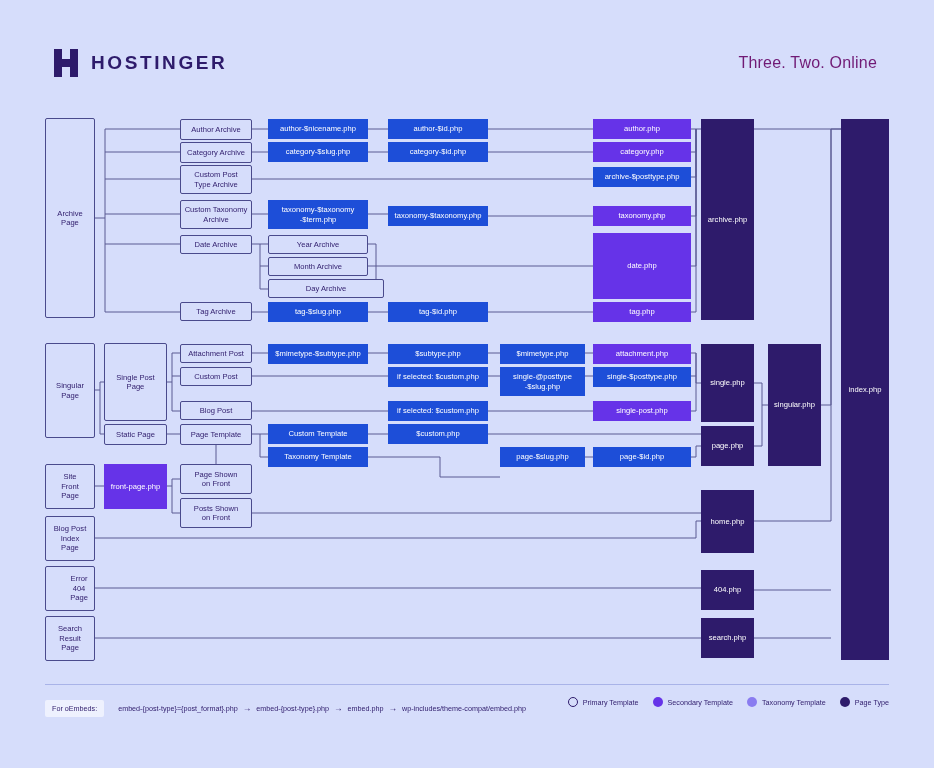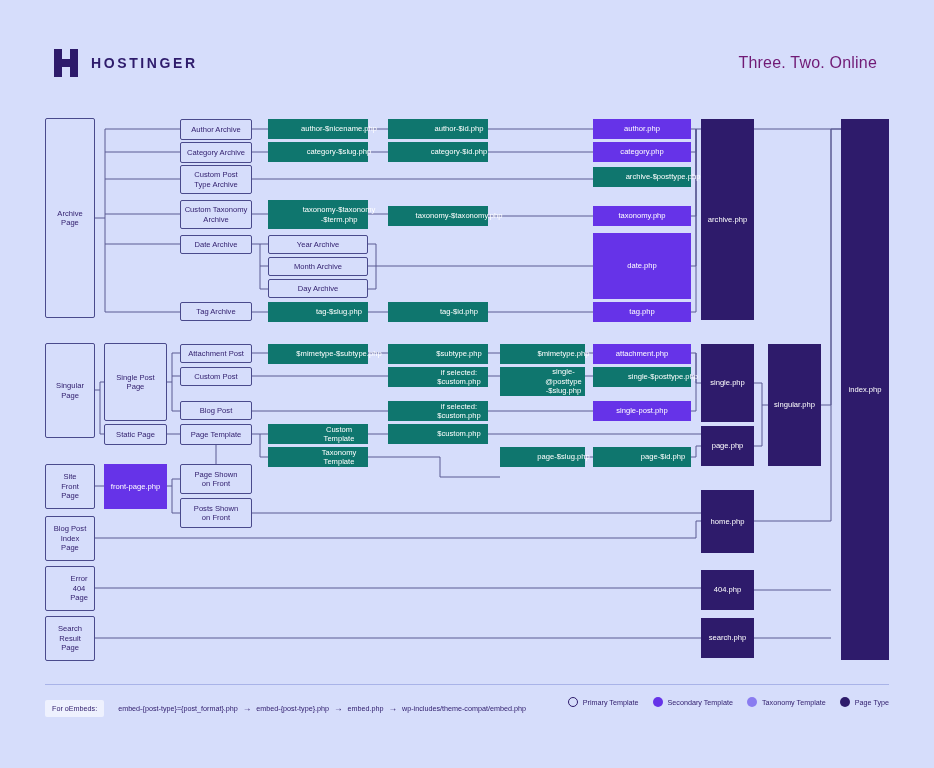--- a/index.html
+++ b/index.html
@@ -17,21 +17,21 @@
     background: #D6DDFB;
   }
 
   
   #header-logo {
     position: absolute; left: 53px; top: 48px;
     display: flex; align-items: center; gap: 12px;
   }
   #header-logo .mark { width: 26px; height: 30px; }
   #header-logo .wordmark {
-    font-size: 14px; font-weight: bold; letter-spacing: 2.6px;
+    font-size: 19px; font-weight: bold; letter-spacing: 2.6px;
     color: #2E1B6B;
   }
   #tagline {
     position: absolute; right: 57px; top: 54px;
     font-size: 16px; color: #701a75; font-weight: 500;
     letter-spacing: .2px;
   }
 
   
   .node {
@@ -44,23 +44,22 @@
     z-index: 3;
     white-space: pre-line;
   }
   .node.pagetype {           
     background: #D6DDFB;
     border: 1px solid #4A4A8C;
     color: #2E1B6B;
     border-radius: 2px;
   }
   .node.variable {           
-    background: #0f766e;
+    background: #1d4ed8;
     color: #FFFFFF;
-    padding-left: 44px;
   }
   .node.secondary {          
     background: #6633E8;
     color: #FFFFFF;
   }
   .node.primary {            
     background: #2E1B6B;
     color: #FFFFFF;
   }
 
@@ -235,21 +234,21 @@
 Page</div>
       <div class="node pagetype" style="left: 180px; top: 119px; width: 72px; height: 21px;">Author Archive</div>
       <div class="node pagetype" style="left: 180px; top: 142px; width: 72px; height: 21px;">Category Archive</div>
       <div class="node pagetype" style="left: 180px; top: 165px; width: 72px; height: 29px;">Custom Post
 Type Archive</div>
       <div class="node pagetype" style="left: 180px; top: 200px; width: 72px; height: 29px;">Custom Taxonomy
 Archive</div>
       <div class="node pagetype" style="left: 180px; top: 235px; width: 72px; height: 19px;">Date Archive</div>
       <div class="node pagetype" style="left: 268px; top: 235px; width: 100px; height: 19px;">Year Archive</div>
       <div class="node pagetype" style="left: 268px; top: 257px; width: 100px; height: 19px;">Month Archive</div>
-      <div class="node pagetype" style="left: 268px; top: 279px; width: 100px; height: 19px;">Day Archive</div>
+      <div class="node pagetype" style="left: 268px; top: 279px; width: 116px; height: 19px;">Day Archive</div>
       <div class="node pagetype" style="left: 180px; top: 302px; width: 72px; height: 19px;">Tag Archive</div>
       <div class="node variable" style="left: 268px; top: 119px; width: 100px; height: 20px;">author-$nicename.php</div>
       <div class="node variable" style="left: 268px; top: 142px; width: 100px; height: 20px;">category-$slug.php</div>
       <div class="node variable" style="left: 268px; top: 200px; width: 100px; height: 29px;">taxonomy-$taxonomy
 -$term.php</div>
       <div class="node variable" style="left: 268px; top: 302px; width: 100px; height: 20px;">tag-$slug.php</div>
       <div class="node variable" style="left: 388px; top: 119px; width: 100px; height: 20px;">author-$id.php</div>
       <div class="node variable" style="left: 388px; top: 142px; width: 100px; height: 20px;">category-$id.php</div>
       <div class="node variable" style="left: 388px; top: 206px; width: 100px; height: 20px;">taxonomy-$taxonomy.php</div>
       <div class="node variable" style="left: 388px; top: 302px; width: 100px; height: 20px;">tag-$id.php</div>

